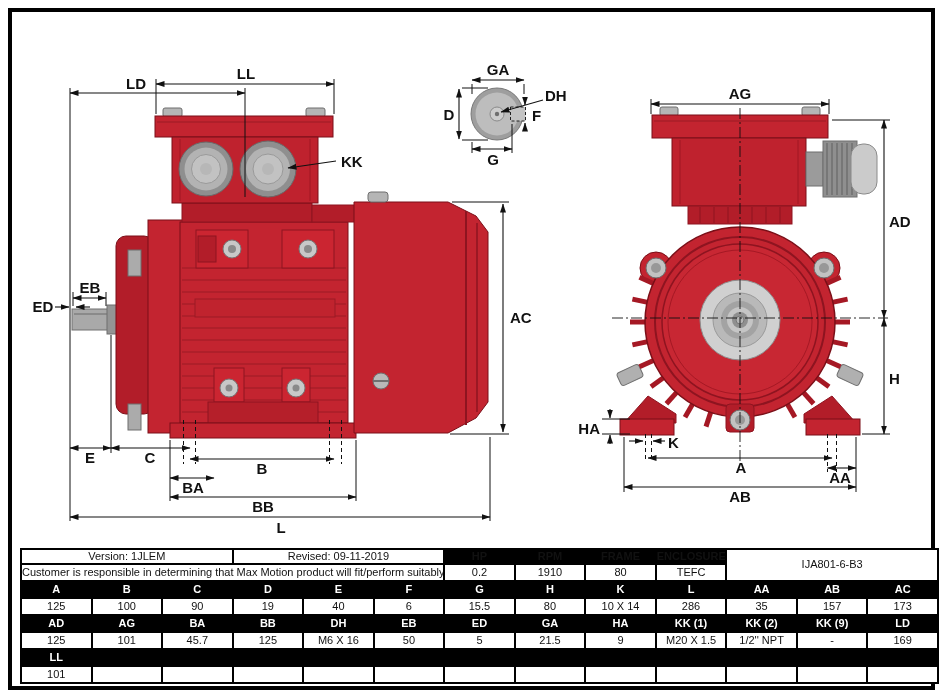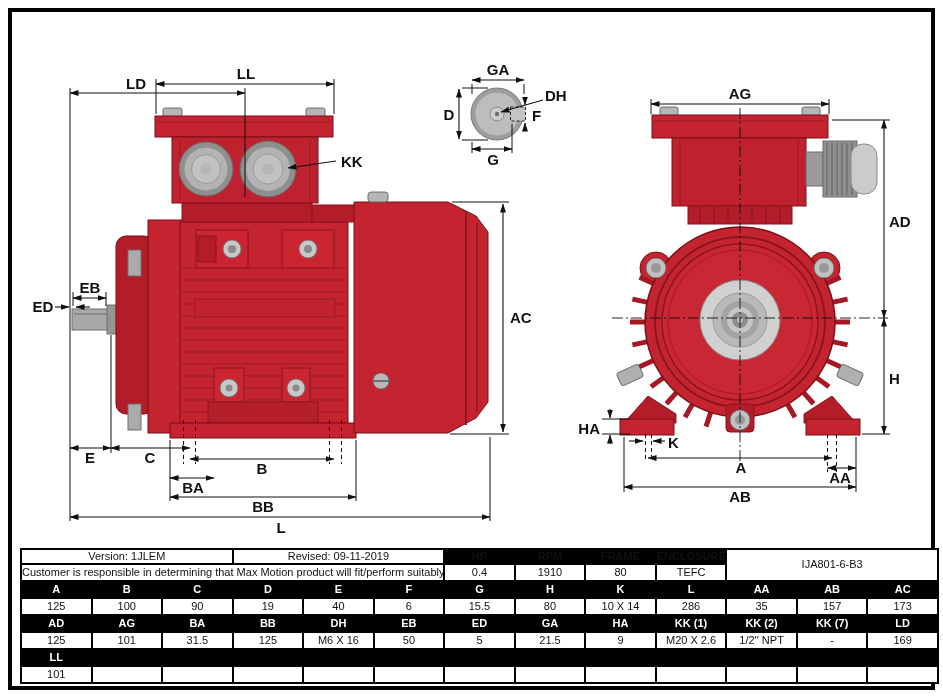--- a/index.html
+++ b/index.html
@@ -328,21 +328,21 @@
     <td colspan="3">Version: 1JLEM</td>
     <td colspan="3">Revised: 09-11-2019</td>
     <td class="hdr">HP</td>
     <td class="hdr">RPM</td>
     <td class="hdr">FRAME</td>
     <td class="hdr">ENCLOSURE</td>
     <td colspan="3" rowspan="2" class="c-model">IJA801-6-B3</td>
   </tr>
   <tr class="r-info2">
     <td colspan="6" class="c-disc">Customer is responsible in determining that Max Motion product will fit/perform suitably in the intended application</td>
-    <td>0.4</td>
+    <td>0.2</td>
     <td>1910</td>
     <td>80</td>
     <td>TEFC</td>
   </tr>
   <tr class="r-hdr">
     <td>A</td>
         <td>B</td>
     <td>C</td>
         <td>D</td>
     <td>E</td>
@@ -375,34 +375,34 @@
         <td>AG</td>
     <td>BA</td>
         <td>BB</td>
     <td>DH</td>
         <td>EB</td>
     <td>ED</td>
         <td>GA</td>
     <td>HA</td>
         <td>KK (1)</td>
     <td>KK (2)</td>
-        <td>KK (7)</td>
+        <td>KK (9)</td>
     <td>LD</td>
   </tr>
   <tr>
     <td>125</td>
         <td>101</td>
-    <td>31.5</td>
+    <td>45.7</td>
         <td>125</td>
     <td>M6 X 16</td>
         <td>50</td>
     <td>5</td>
         <td>21.5</td>
     <td>9</td>
-        <td>M20 X 2.6</td>
+        <td>M20 X 1.5</td>
     <td>1/2'' NPT</td>
         <td>-</td>
     <td>169</td>
   </tr>
   <tr class="r-hdr">
     <td>LL</td>
         <td></td>
     <td></td>
         <td></td>
     <td></td>

